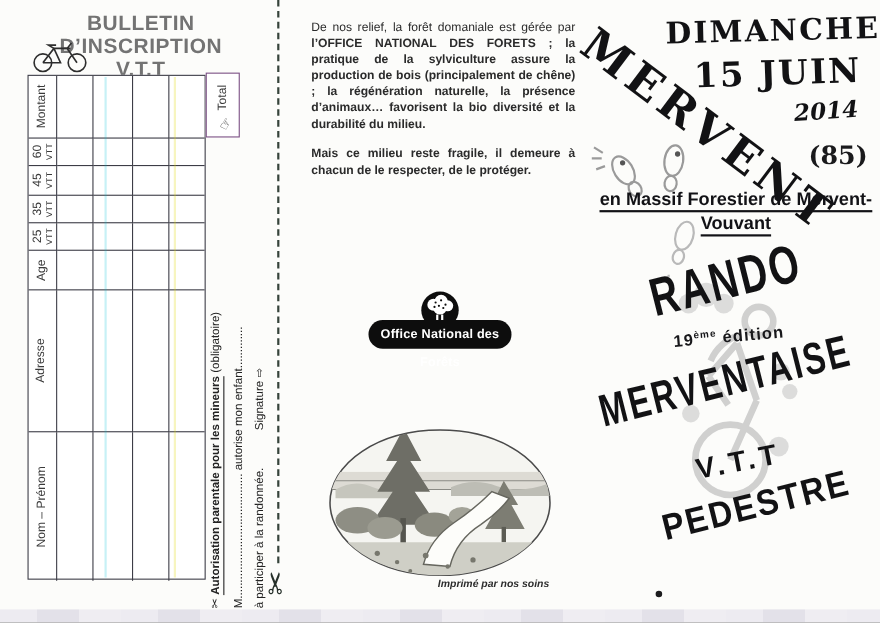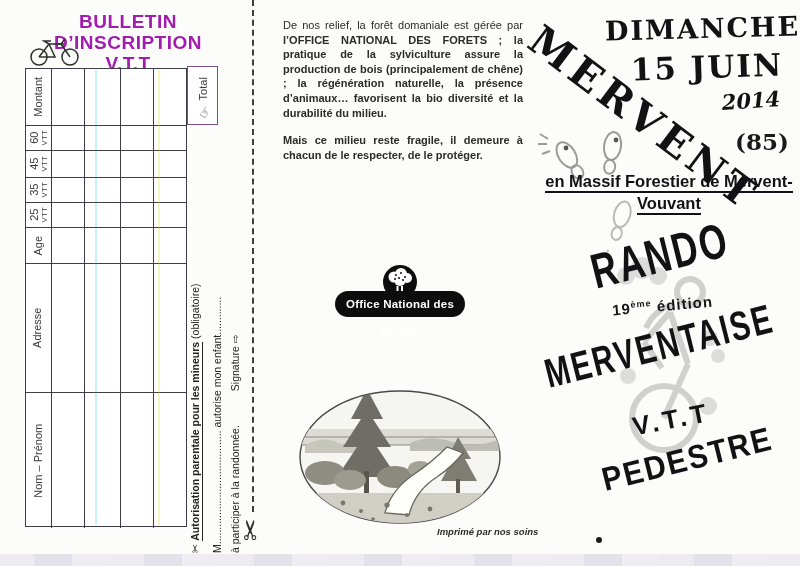--- a/index.html
+++ b/index.html
@@ -1,21 +1,21 @@
 <!DOCTYPE html>
 <html><head>
 <meta charset="utf-8">
 <style>
   html,body{margin:0;padding:0;background:#888;}
   .page{position:relative;width:800px;height:566px;background:#fcfcfa;overflow:hidden;
         font-family:"Liberation Sans",sans-serif;color:#222;}
 
   
   .lp-title{position:absolute;left:12px;top:11px;width:232px;text-align:center;
-            font-weight:bold;font-size:19px;letter-spacing:.5px;color:#a21caf;line-height:21px;}
+            font-weight:bold;font-size:19px;letter-spacing:.5px;color:#737373;line-height:21px;}
   .bike{position:absolute;left:28px;top:35px;}
 
   .insc-table{position:absolute;left:25px;top:68px;width:162px;height:459px;background:#fff;
               display:grid;grid-template-columns:26px 1fr 1.07fr 1fr .95fr;
               grid-template-rows:57px 25px 27px 25px 25px 36px 129px 135px;
               border:1.6px solid #3d3d47;box-sizing:border-box;}
   .insc-table>.cell{border-right:1.4px solid #3d3d47;border-bottom:1.4px solid #3d3d47;}
   .insc-table>.cell:nth-child(5n){border-right:none;}
   .insc-table>.cell:nth-child(n+36){border-bottom:none;}
   .cell.lab{display:flex;align-items:center;justify-content:center;overflow:visible;}
@@ -56,21 +56,21 @@
   .bi{font-weight:bold;}
 
   .onf-tree{position:absolute;left:378px;top:264px;}
   .onf-pill{position:absolute;left:335px;top:291px;width:130px;height:26px;background:#0d0d0d;
             border-radius:13px;color:#fff;font-weight:bold;font-size:11.5px;line-height:26px;
             text-align:center;letter-spacing:.2px;}
   .promenade{position:absolute;left:320px;top:339px;width:160px;text-align:center;
              font-weight:bold;font-size:13.5px;color:#16161f;line-height:19px;}
   .forest{position:absolute;left:295px;top:385px;}
   .imprime{position:absolute;left:398px;top:526px;font-style:italic;font-size:9.5px;
-           font-weight:bold;color:#2c2c2c;margin-left:39px;}
+           font-weight:bold;color:#2c2c2c;}
 
   
   .serifB{font-family:"DejaVu Serif",serif;font-weight:bold;color:#121214;}
   .r-dim{position:absolute;left:605px;top:13px;width:195px;text-align:center;font-size:27px;
          letter-spacing:2px;transform:rotate(-1.5deg);}
   .r-juin{position:absolute;left:622px;top:49px;width:170px;text-align:center;font-size:31px;
           letter-spacing:2px;transform:rotate(-2deg);}
   .r-year{position:absolute;left:706px;top:88px;width:90px;text-align:center;font-size:21px;
           font-style:italic;transform:rotate(-4deg);}
   .r-mervent{position:absolute;left:548px;top:16px;transform:rotate(37deg);transform-origin:0 0;

